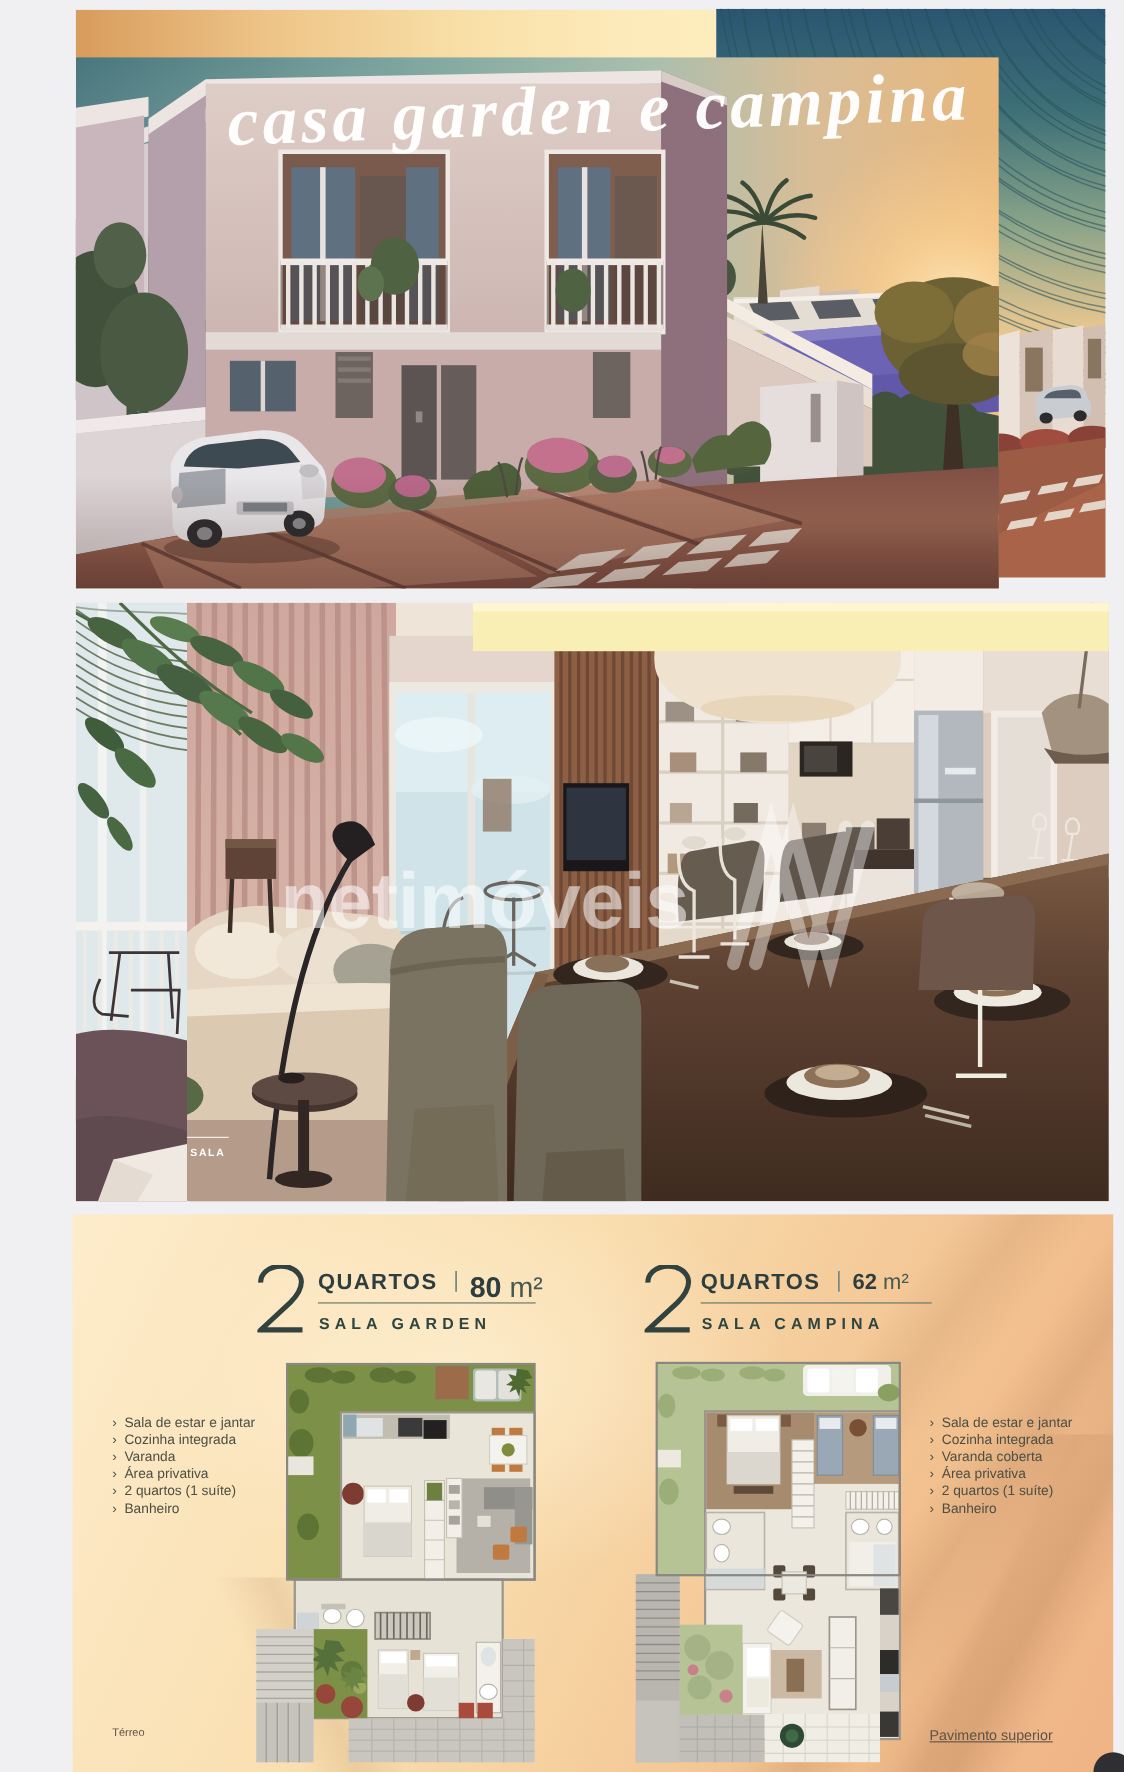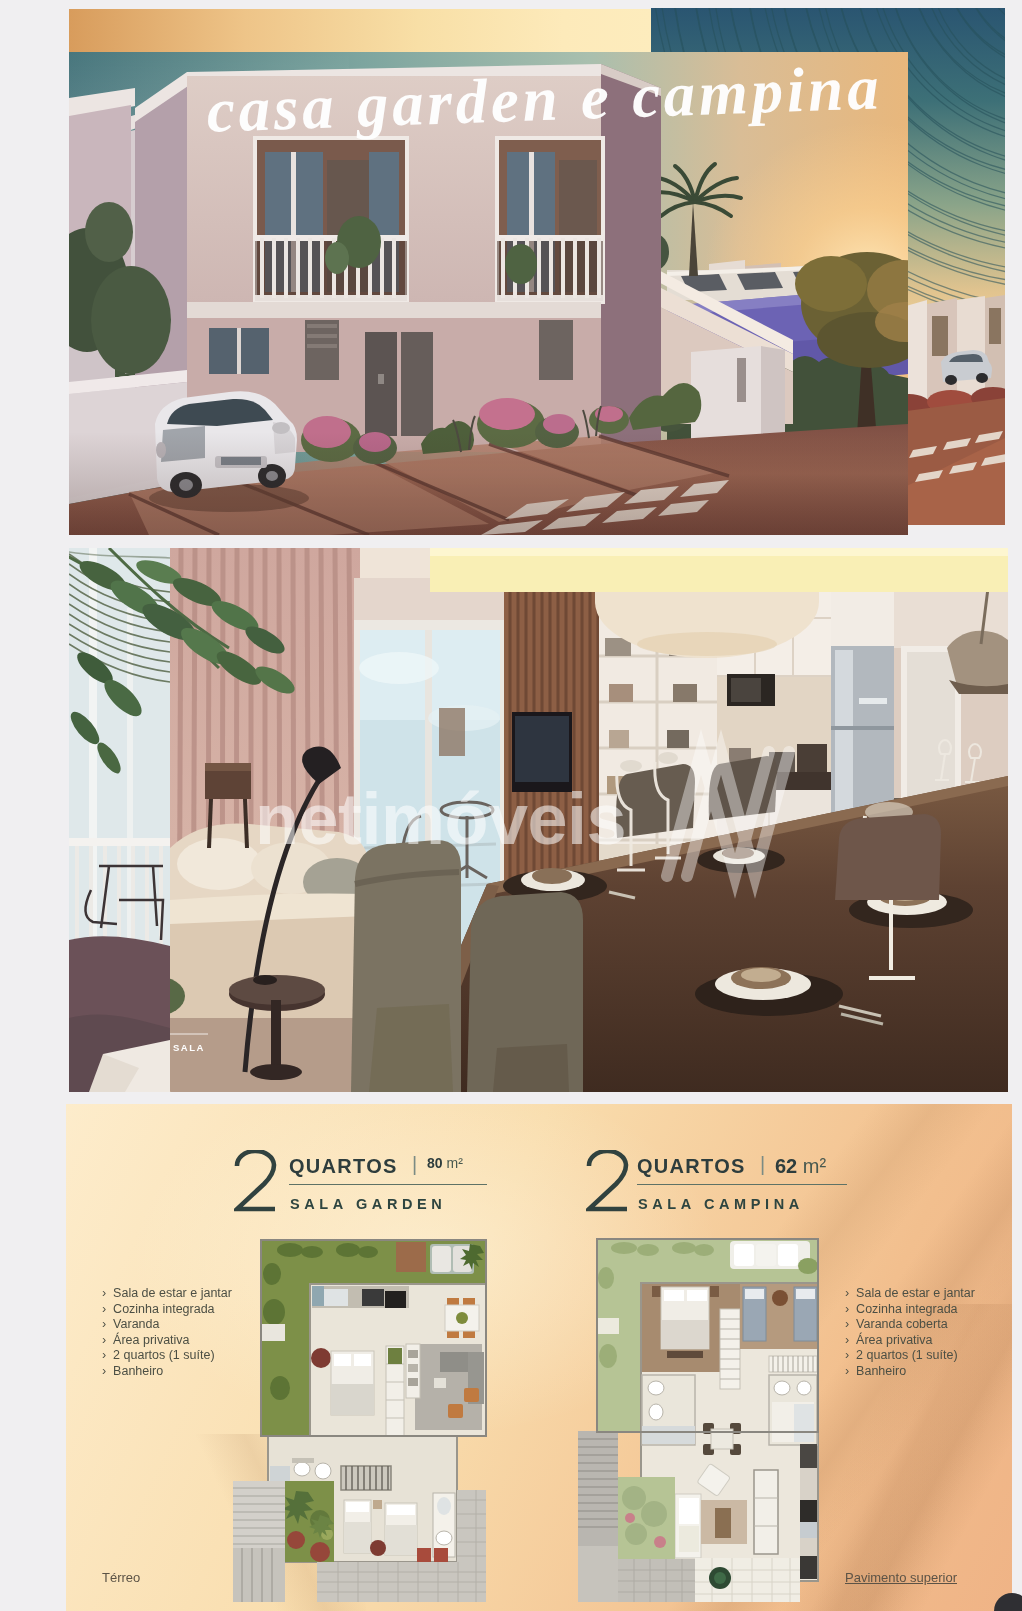--- a/index.html
+++ b/index.html
@@ -739,21 +739,21 @@
   <div class="abs" style="left:700px;top:200px;width:246px;height:307px;background:linear-gradient(115deg, rgba(0,0,0,0) 40%, rgba(150,95,55,0.15) 55%, rgba(0,0,0,0) 72%);"></div>
 
   <div class="abs" style="left:160px;top:36px;width:340px;height:90px;">
 
     <svg class="abs" style="left:8px;top:10px;" width="44" height="62" viewBox="0 0 44 62">
       <path d="M3,16 A18.5,14.5 0 0 1 40,15 Q40,24 30,34 L3,59 L41,59" fill="none" stroke="#31423f" stroke-width="4.6"></path>
     </svg>
 
     <div class="abs" style="left:63px;top:15px;font-size:20px;font-weight:bold;color:#2e3d3d;letter-spacing:1.3px;">QUARTOS</div>
     <div class="abs" style="left:186px;top:13px;font-size:20px;color:#7b8b84;font-weight:400;">|</div>
-    <div class="abs" style="left:201px;top:15px;font-size:14px;font-weight:bold;color:#2e3d3d;">80 <span style="font-weight:400;color:#47584f;">m²</span></div>
+    <div class="abs" style="left:201px;top:15px;font-size:26px;font-weight:bold;color:#2e3d3d;">80 <span style="font-weight:400;color:#47584f;">m²</span></div>
 
     <div class="abs" style="left:63px;top:44px;width:198px;height:1px;background:#5e7266;"></div>
 
     <div class="abs" style="left:64px;top:56px;font-size:14.5px;font-weight:bold;color:#2e4540;letter-spacing:4.6px;">SALA GARDEN</div>
   </div>
 
   <div class="abs" style="left:512px;top:36px;width:340px;height:90px;">
 
     <svg class="abs" style="left:8px;top:10px;" width="44" height="62" viewBox="0 0 44 62">
       <path d="M3,16 A18.5,14.5 0 0 1 40,15 Q40,24 30,34 L3,59 L41,59" fill="none" stroke="#31423f" stroke-width="4.6"></path>
@@ -1104,18 +1104,18 @@
           <line x1="6" y1="275" x2="46" y2="275"></line>
           <line x1="6" y1="283" x2="46" y2="283"></line>
           <line x1="6" y1="291" x2="46" y2="291"></line>
     </g>
     <rect x="6" y="310" width="40" height="56" fill="#c6c3bc"></rect>
 
     <rect x="25" y="3" width="221" height="193" fill="none" stroke="#8a8780" stroke-width="2"></rect>
   </svg>
   </div>
 
-  <div class="abs" style="left:36px;top:466px;font-size:13px;color:#5c5346;">Térreo</div>
+  <div class="abs" style="left:36px;top:466px;font-size:10px;color:#5c5346;">Térreo</div>
 
   <div class="abs" style="left:779px;top:466px;font-size:13px;color:#5c5346;text-decoration:underline;">Pavimento superior</div>
 </div>
 
 <div class="abs" style="left:994px;top:1593px;width:36px;height:36px;border-radius:50%;background:#2f2f33;"></div>
 
 </body></html>

